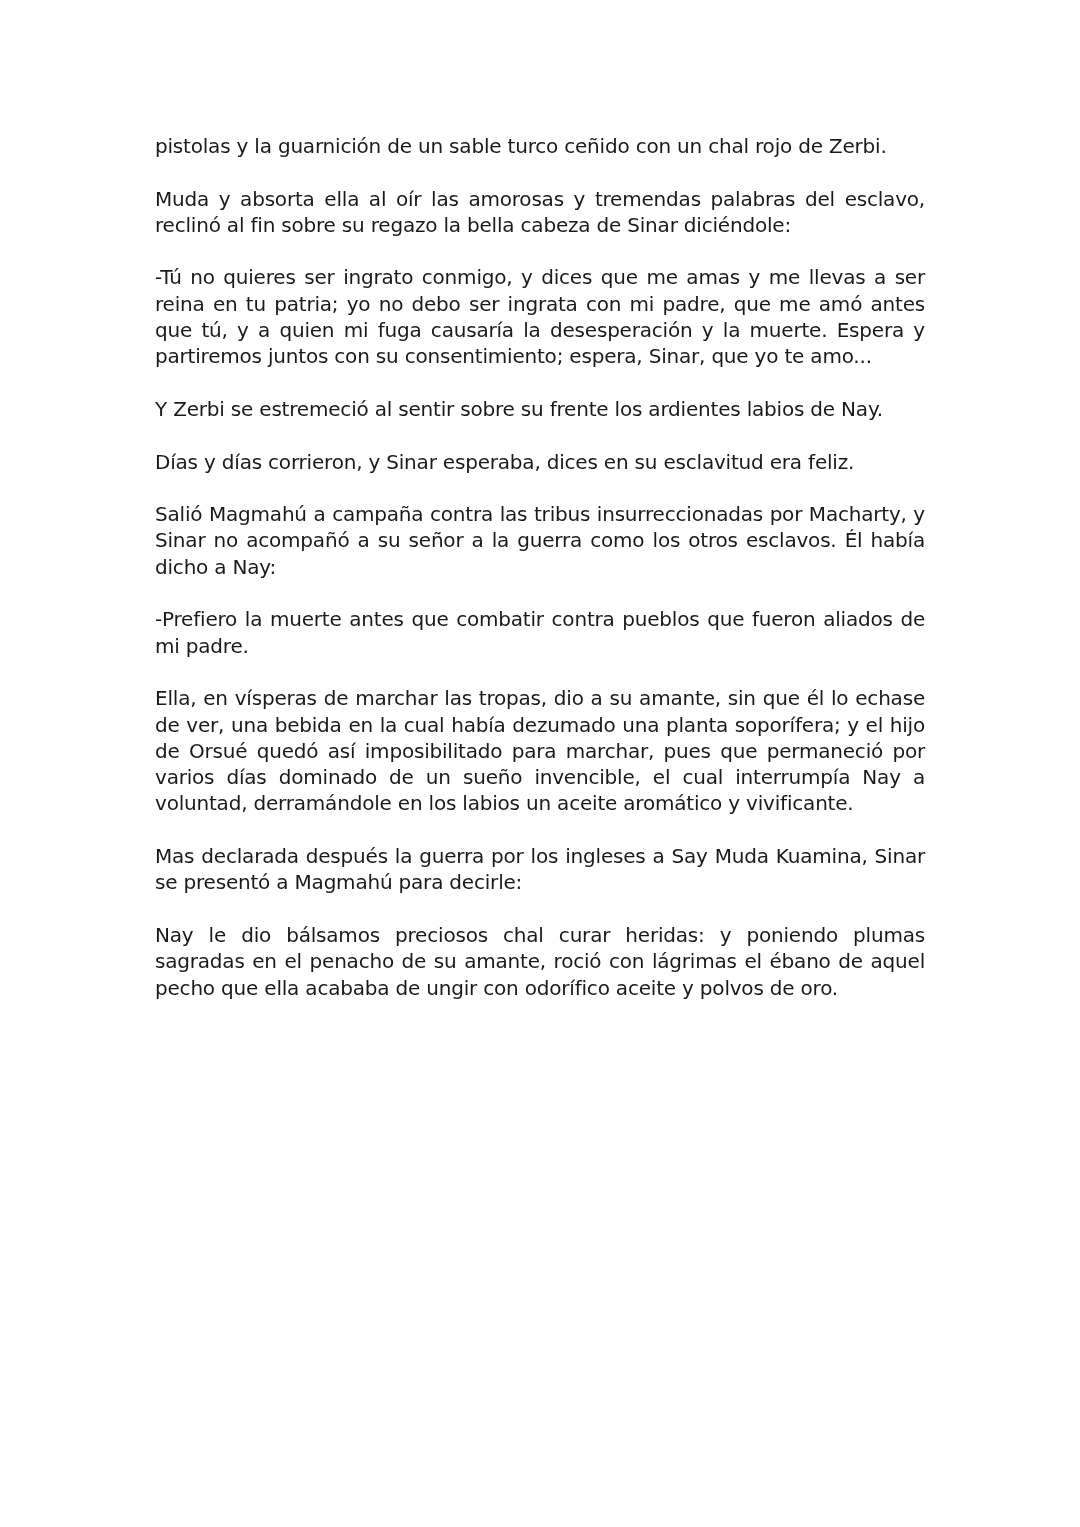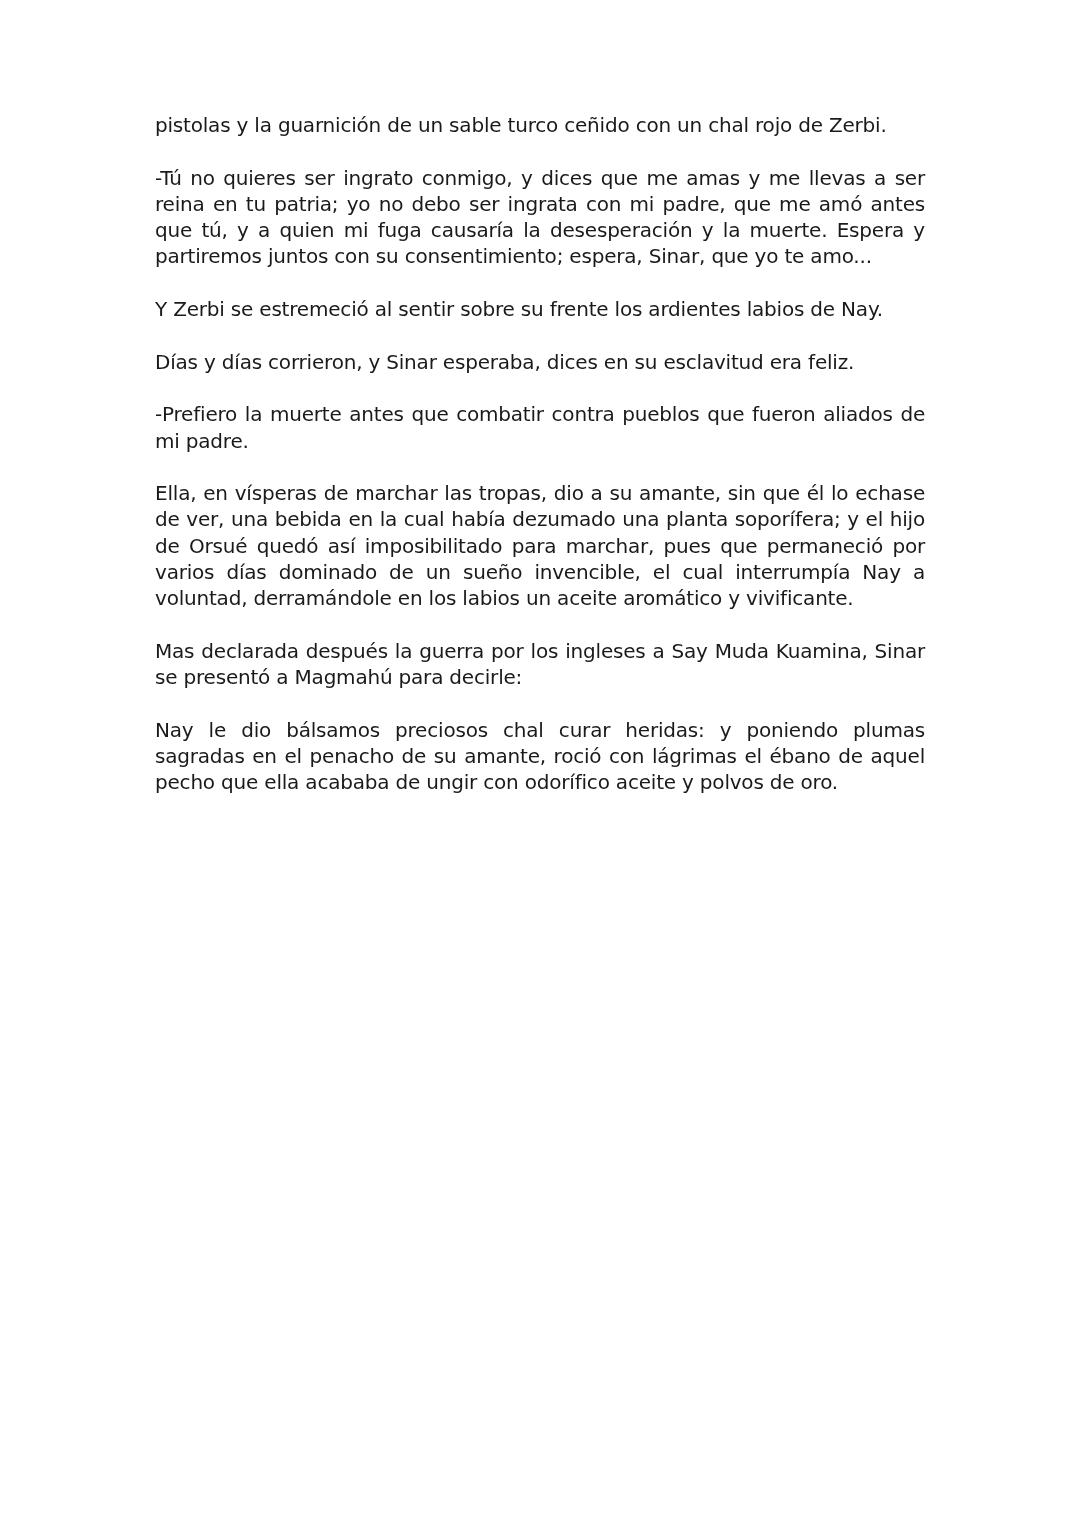--- a/index.html
+++ b/index.html
@@ -9,39 +9,41 @@
     }
     body {
       width: 1080px;
       height: 1527px;
       position: relative;
       overflow: hidden;
     }
     .page {
       position: absolute;
       left: 155px;
-      top: 112px;
+      top: 133px;
       width: 770px;
       color: #1a1a1a;
       font-family: "DejaVu Sans", sans-serif;
       font-size: 20px;
       line-height: 26.3px;
       letter-spacing: -0.2px;
     }
     .para {
       margin: 0 0 26.3px 0;
       text-align: justify;
       text-align-last: left;
     }
   </style>
 </head>
 <body>
 
 <div class="page">
   <p class="para">pistolas y la guarnición de un sable turco ceñido con un chal rojo de Zerbi.</p>
+  <p class="para">Muda y absorta ella al oír las amorosas y tremendas palabras del esclavo, reclinó al fin sobre su regazo la bella cabeza de Sinar diciéndole:</p>
   <p class="para">-Tú no quieres ser ingrato conmigo, y dices que me amas y me llevas a ser reina en tu patria; yo no debo ser ingrata con mi padre, que me amó antes que tú, y a quien mi fuga causaría la desesperación y la muerte. Espera y partiremos juntos con su consentimiento; espera, Sinar, que yo te amo...</p>
   <p class="para">Y Zerbi se estremeció al sentir sobre su frente los ardientes labios de Nay.</p>
   <p class="para">Días y días corrieron, y Sinar esperaba, dices en su esclavitud era feliz.</p>
+  <p class="para">Salió Magmahú a campaña contra las tribus insurreccionadas por Macharty, y Sinar no acompañó a su señor a la guerra como los otros esclavos. Él había dicho a Nay:</p>
   <p class="para">-Prefiero la muerte antes que combatir contra pueblos que fueron aliados de mi padre.</p>
   <p class="para">Ella, en vísperas de marchar las tropas, dio a su amante, sin que él lo echase de ver, una bebida en la cual había dezumado una planta soporífera; y el hijo de Orsué quedó así imposibilitado para marchar, pues que permaneció por varios días dominado de un sueño invencible, el cual interrumpía Nay a voluntad, derramándole en los labios un aceite aromático y vivificante.</p>
   <p class="para">Mas declarada después la guerra por los ingleses a Say Muda Kuamina, Sinar se presentó a Magmahú para decirle:</p>
   <p class="para">Nay le dio bálsamos preciosos chal curar heridas: y poniendo plumas sagradas en el penacho de su amante, roció con lágrimas el ébano de aquel pecho que ella acababa de ungir con odorífico aceite y polvos de oro.</p>
 </div>
 
 </body></html>

